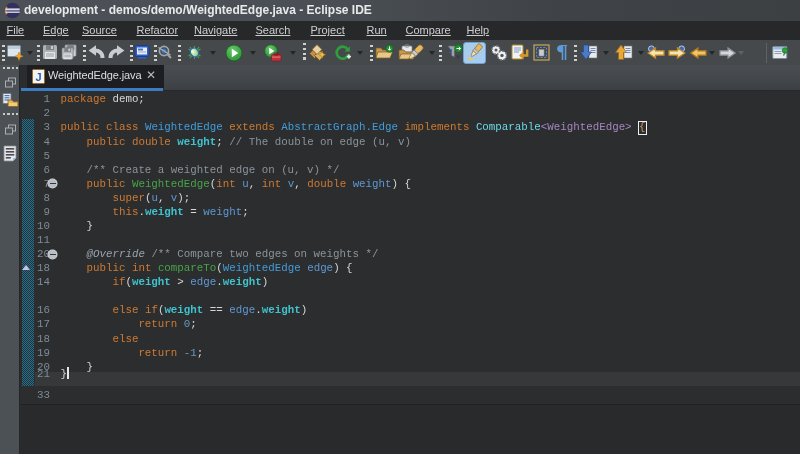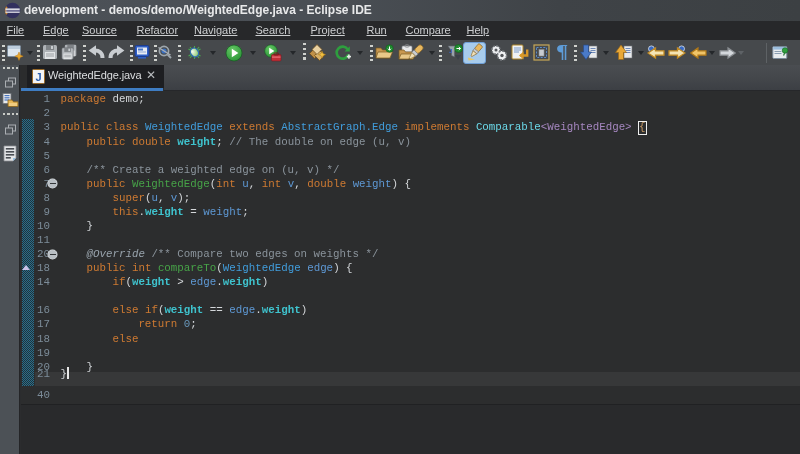--- a/index.html
+++ b/index.html
@@ -336,23 +336,23 @@
       <div class="cl" style="top:102.80px"><span class="ln">8</span><span class="code">        <span class="kw">super</span>(<span class="pa">u</span>, <span class="pa">v</span>);</span></div>
       <div class="cl" style="top:116.88px"><span class="ln">9</span><span class="code">        <span class="kw">this</span>.<span class="fi">weight</span> = <span class="pa">weight</span>;</span></div>
       <div class="cl" style="top:130.95px"><span class="ln">10</span><span class="code">    }</span></div>
       <div class="cl" style="top:145.02px"><span class="ln">11</span><span class="code"></span></div>
       <div class="cl" style="top:159.09px"><span class="ln">20</span><span class="code">    <span class="an">@Override</span> <span class="co">/** Compare two edges on weights */</span></span></div>
       <div class="cl" style="top:173.16px"><span class="ln">18</span><span class="code">    <span class="kw">public</span> <span class="kw">int</span> <span class="me">compareTo</span>(<span class="ty">WeightedEdge</span> <span class="pa">edge</span>) {</span></div>
       <div class="cl" style="top:187.24px"><span class="ln">14</span><span class="code">        <span class="kw">if</span>(<span class="fi">weight</span> &gt; <span class="pa">edge</span>.<span class="fi">weight</span>)</span></div>
       <div class="cl" style="top:215.38px"><span class="ln">16</span><span class="code">        <span class="kw">else</span> <span class="kw">if</span>(<span class="fi">weight</span> == <span class="pa">edge</span>.<span class="fi">weight</span>)</span></div>
       <div class="cl" style="top:229.45px"><span class="ln">17</span><span class="code">            <span class="kw">return</span> <span class="nu">0</span>;</span></div>
       <div class="cl" style="top:243.52px"><span class="ln">18</span><span class="code">        <span class="kw">else</span></span></div>
-      <div class="cl" style="top:257.60px"><span class="ln">19</span></div>
+      <div class="cl" style="top:257.60px"><span class="ln">19</span><span class="code">            <span class="kw">return</span> <span class="nu">-1</span>;</span></div>
       <div class="cl" style="top:271.67px"><span class="ln">20</span><span class="code">    }</span></div>
       <div class="cl" style="top:279px"><span class="ln">21</span><span class="code">}<span style="display:inline-block;width:2px;height:12px;background:#E8E8E8;margin-bottom:-2px"></span></span></div>
-      <div class="cl" style="top:299.81px"><span class="ln">40</span><span class="code"></span></div>
+      <div class="cl" style="top:299.81px"><span class="ln">33</span><span class="code"></span></div>
       <div class="fold" style="top:91.23px"></div>
       <div class="fold" style="top:161.59px"></div>
       <div style="position:absolute;left:1px;top:177.16px;width:0;height:0;border-left:4px solid transparent;border-right:4px solid transparent;border-bottom:5px solid #C9C2E8"></div>
     </div>
   </div>
   <div id="bottombar" class="abs"></div>
 </div>
 
 </body></html>

